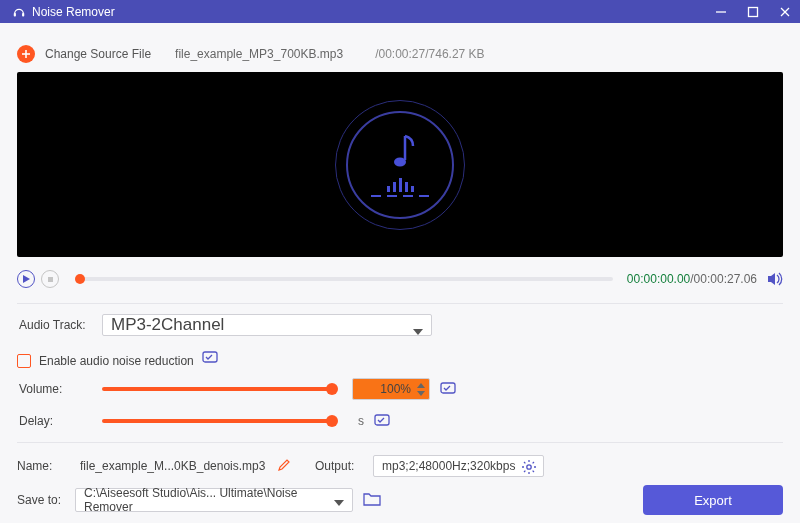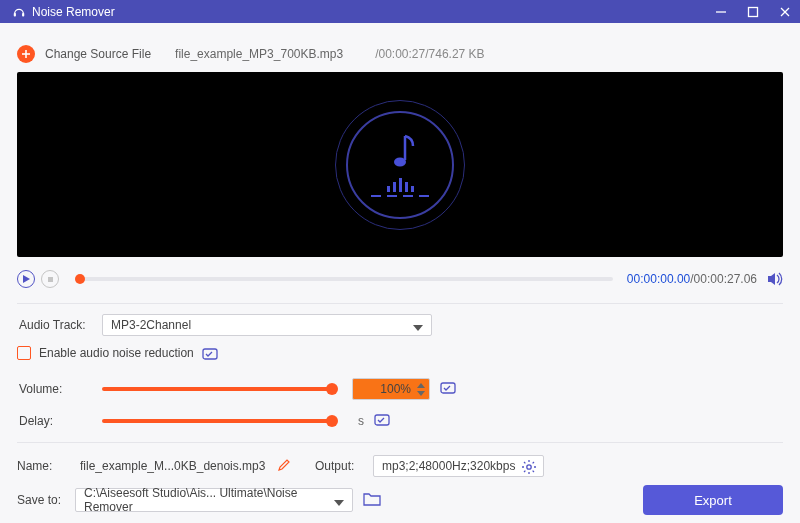--- a/index.html
+++ b/index.html
@@ -29,32 +29,32 @@
   .eq-bar { width:3px; background:#4850d8; }
   .eq-dash { display:flex; gap:6px; margin-top:3px; }
   .eq-dash span { width:10px; height:2px; background:#4850d8; }
 
   .playback-row { display:flex; align-items:center; height: 24px; margin: 10px 0 12px 0; }
   .play-btn, .stop-btn { width:18px; height:18px; border:1.5px solid #5254c5; border-radius:50%; display:flex; align-items:center; justify-content:center; margin-right:6px; cursor:pointer; }
   .stop-btn { border-color:#c5c5c5; }
   .timeline { flex:1; position:relative; height:4px; background:#e5e5ea; border-radius:2px; margin: 0 14px 0 10px; }
   .timeline-dot { position:absolute; left:0; top:-3px; width:10px; height:10px; border-radius:50%; background:#ff5722; }
   .time-text { font-size:12px; color:#666; margin-right:8px; }
-  .time-text .cur { color:#1d4ed8; }
+  .time-text .cur { color:#15803d; }
   .vol-icon { width:18px; height:18px; cursor:pointer; }
 
   .hr { height:1px; background:#e5e5ea; margin-bottom:10px; }
 
   .ctrl-area { display:flex; flex-direction:column; gap:10px; font-size:12px; color:#444; }
   .row { display:flex; align-items:center; height:22px; }
   .lbl { width:85px; flex:0 0 85px; padding-left:2px; }
-  .select { width:330px; height:22px; border:1px solid #d0d0d6; border-radius:2px; display:flex; align-items:center; padding:0 8px; position:relative; cursor:pointer; background:#fff; font-size:12px; }
+  .select { width:330px; height:22px; border:1px solid #d0d0d6; border-radius:2px; display:flex; align-items:center; padding:0 8px; position:relative; cursor:pointer; background:#fff; font-size:17px; }
   .select .arrow { position:absolute; right:8px; top:7px; }
 
-  .check-row { display:flex; align-items:flex-start; gap:8px; }
+  .check-row { display:flex; align-items:flex-end; gap:8px; }
   .checkbox { width:14px; height:14px; border:1.5px solid #ff5722; border-radius:2px; cursor:pointer; }
   .nr-label { color:#444; }
   .denoise-icon { cursor:pointer; }
 
   .slider { flex:0 0 230px; margin-right:20px; height:4px; background:#ff5722; border-radius:2px; position:relative; }
   .slider-thumb { position:absolute; right:-6px; top:-4px; width:12px; height:12px; border-radius:50%; background:#ff5722; cursor:pointer; }
   .num-input { width:78px; height:22px; border:1px solid #d0d0d6; border-radius:2px; display:flex; align-items:center; justify-content:flex-end; padding:0 18px 0 6px; position:relative; font-size:12px; background:#f97316; }
   .stepper { position:absolute; right:2px; top:2px; display:flex; flex-direction:column; }
   .stepper-btn { width:12px; height:8px; cursor:pointer; display:flex; align-items:center; justify-content:center; }
   .unit { margin-left:6px; color:#666; }

